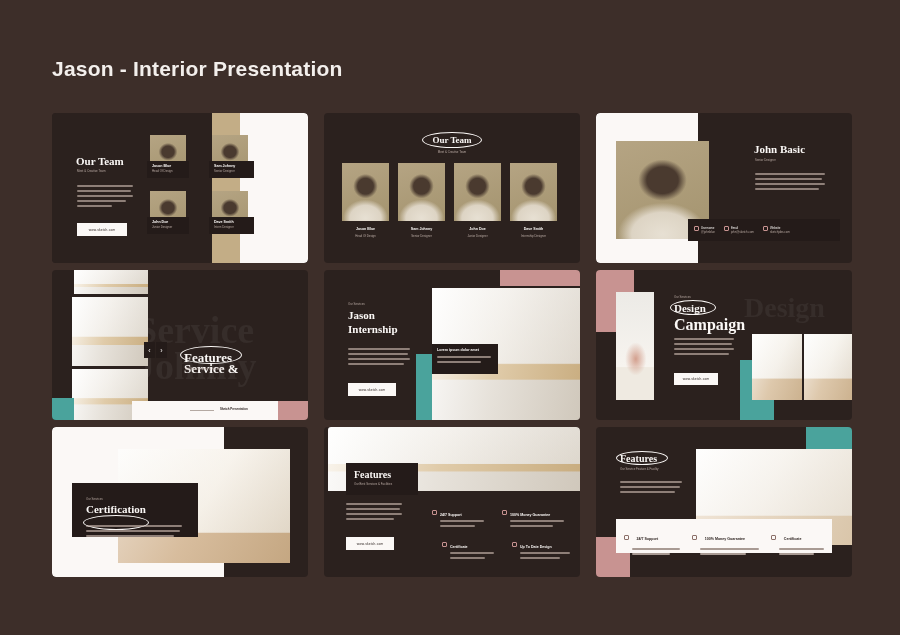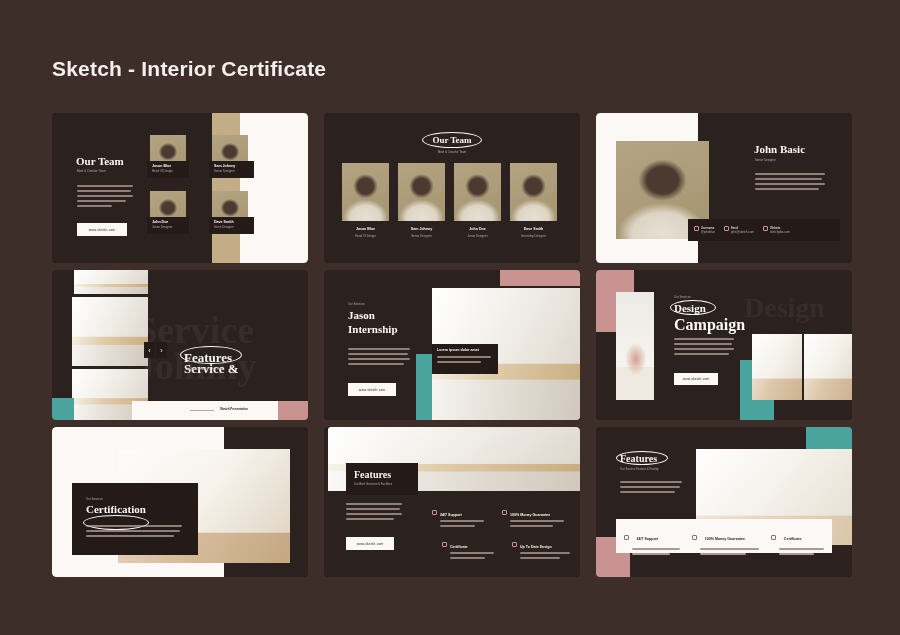--- a/index.html
+++ b/index.html
@@ -92,21 +92,21 @@
   .chev {
     width:11px; height:16px; background:#241b19; color:#fbf8f6;
     display:flex; align-items:center; justify-content:center; font-size:7px;
   }
 </style>
 </head>
 <body>
 
 <div class="page">
 
-  <div class="page-title">Sketch - Interior Certificate</div>
+  <div class="page-title">Jason - Interior Presentation</div>
 
   <div class="grid">
 
     <div class="slide">
       <div class="abs cream" style="left:168px;top:0;width:88px;height:150px;border-radius:0 4px 4px 0;"></div>
       <div class="abs" style="left:148px;top:0;width:40px;height:150px;background:#c3ad86;"></div>
       <div class="abs" style="left:0;top:0;width:160px;height:150px;background:#2b211e;"></div>
 
       <div class="abs serif white" style="left:24px;top:42px;font-size:11px;font-weight:bold;">Our Team</div>
       <div class="abs muted nano" style="left:25px;top:56px;">Meet &amp; Creative Team</div>
@@ -274,21 +274,21 @@
       <div class="abs btn-cream" style="left:78px;top:103px;width:44px;height:12px;">www.sketch.com</div>
 
       <div class="abs teal" style="left:144px;top:90px;width:34px;height:60px;"></div>
       <div class="abs photo-hall" style="left:156px;top:64px;width:50px;height:66px;"></div>
       <div class="abs photo-hall" style="left:208px;top:64px;width:48px;height:66px;"></div>
     </div>
 
     <div class="slide">
       <div class="abs cream" style="left:0;top:0;width:172px;height:150px;border-radius:4px 0 0 4px;"></div>
       <div class="abs photo-bed" style="left:66px;top:22px;width:172px;height:114px;"></div>
-      <div class="abs dark" style="left:20px;top:56px;width:126px;height:72px;">
+      <div class="abs dark" style="left:20px;top:56px;width:126px;height:54px;">
         <div class="nano muted" style="margin:14px 0 0 14px;">Our Services</div>
         <div class="serif white" style="margin:2px 0 0 14px;font-size:11px;font-weight:bold;">Certification</div>
         <div class="abs" style="left:11px;top:32px;width:66px;height:15px;border:0.6px solid #fbf8f6;border-radius:50%;"></div>
         <div class="lines" style="margin:10px 0 0 14px;width:96px;">
           <i style="width:100%"></i>
             <i style="width:98%"></i>
             <i style="width:92%"></i>
         </div>
       </div>
     </div>

